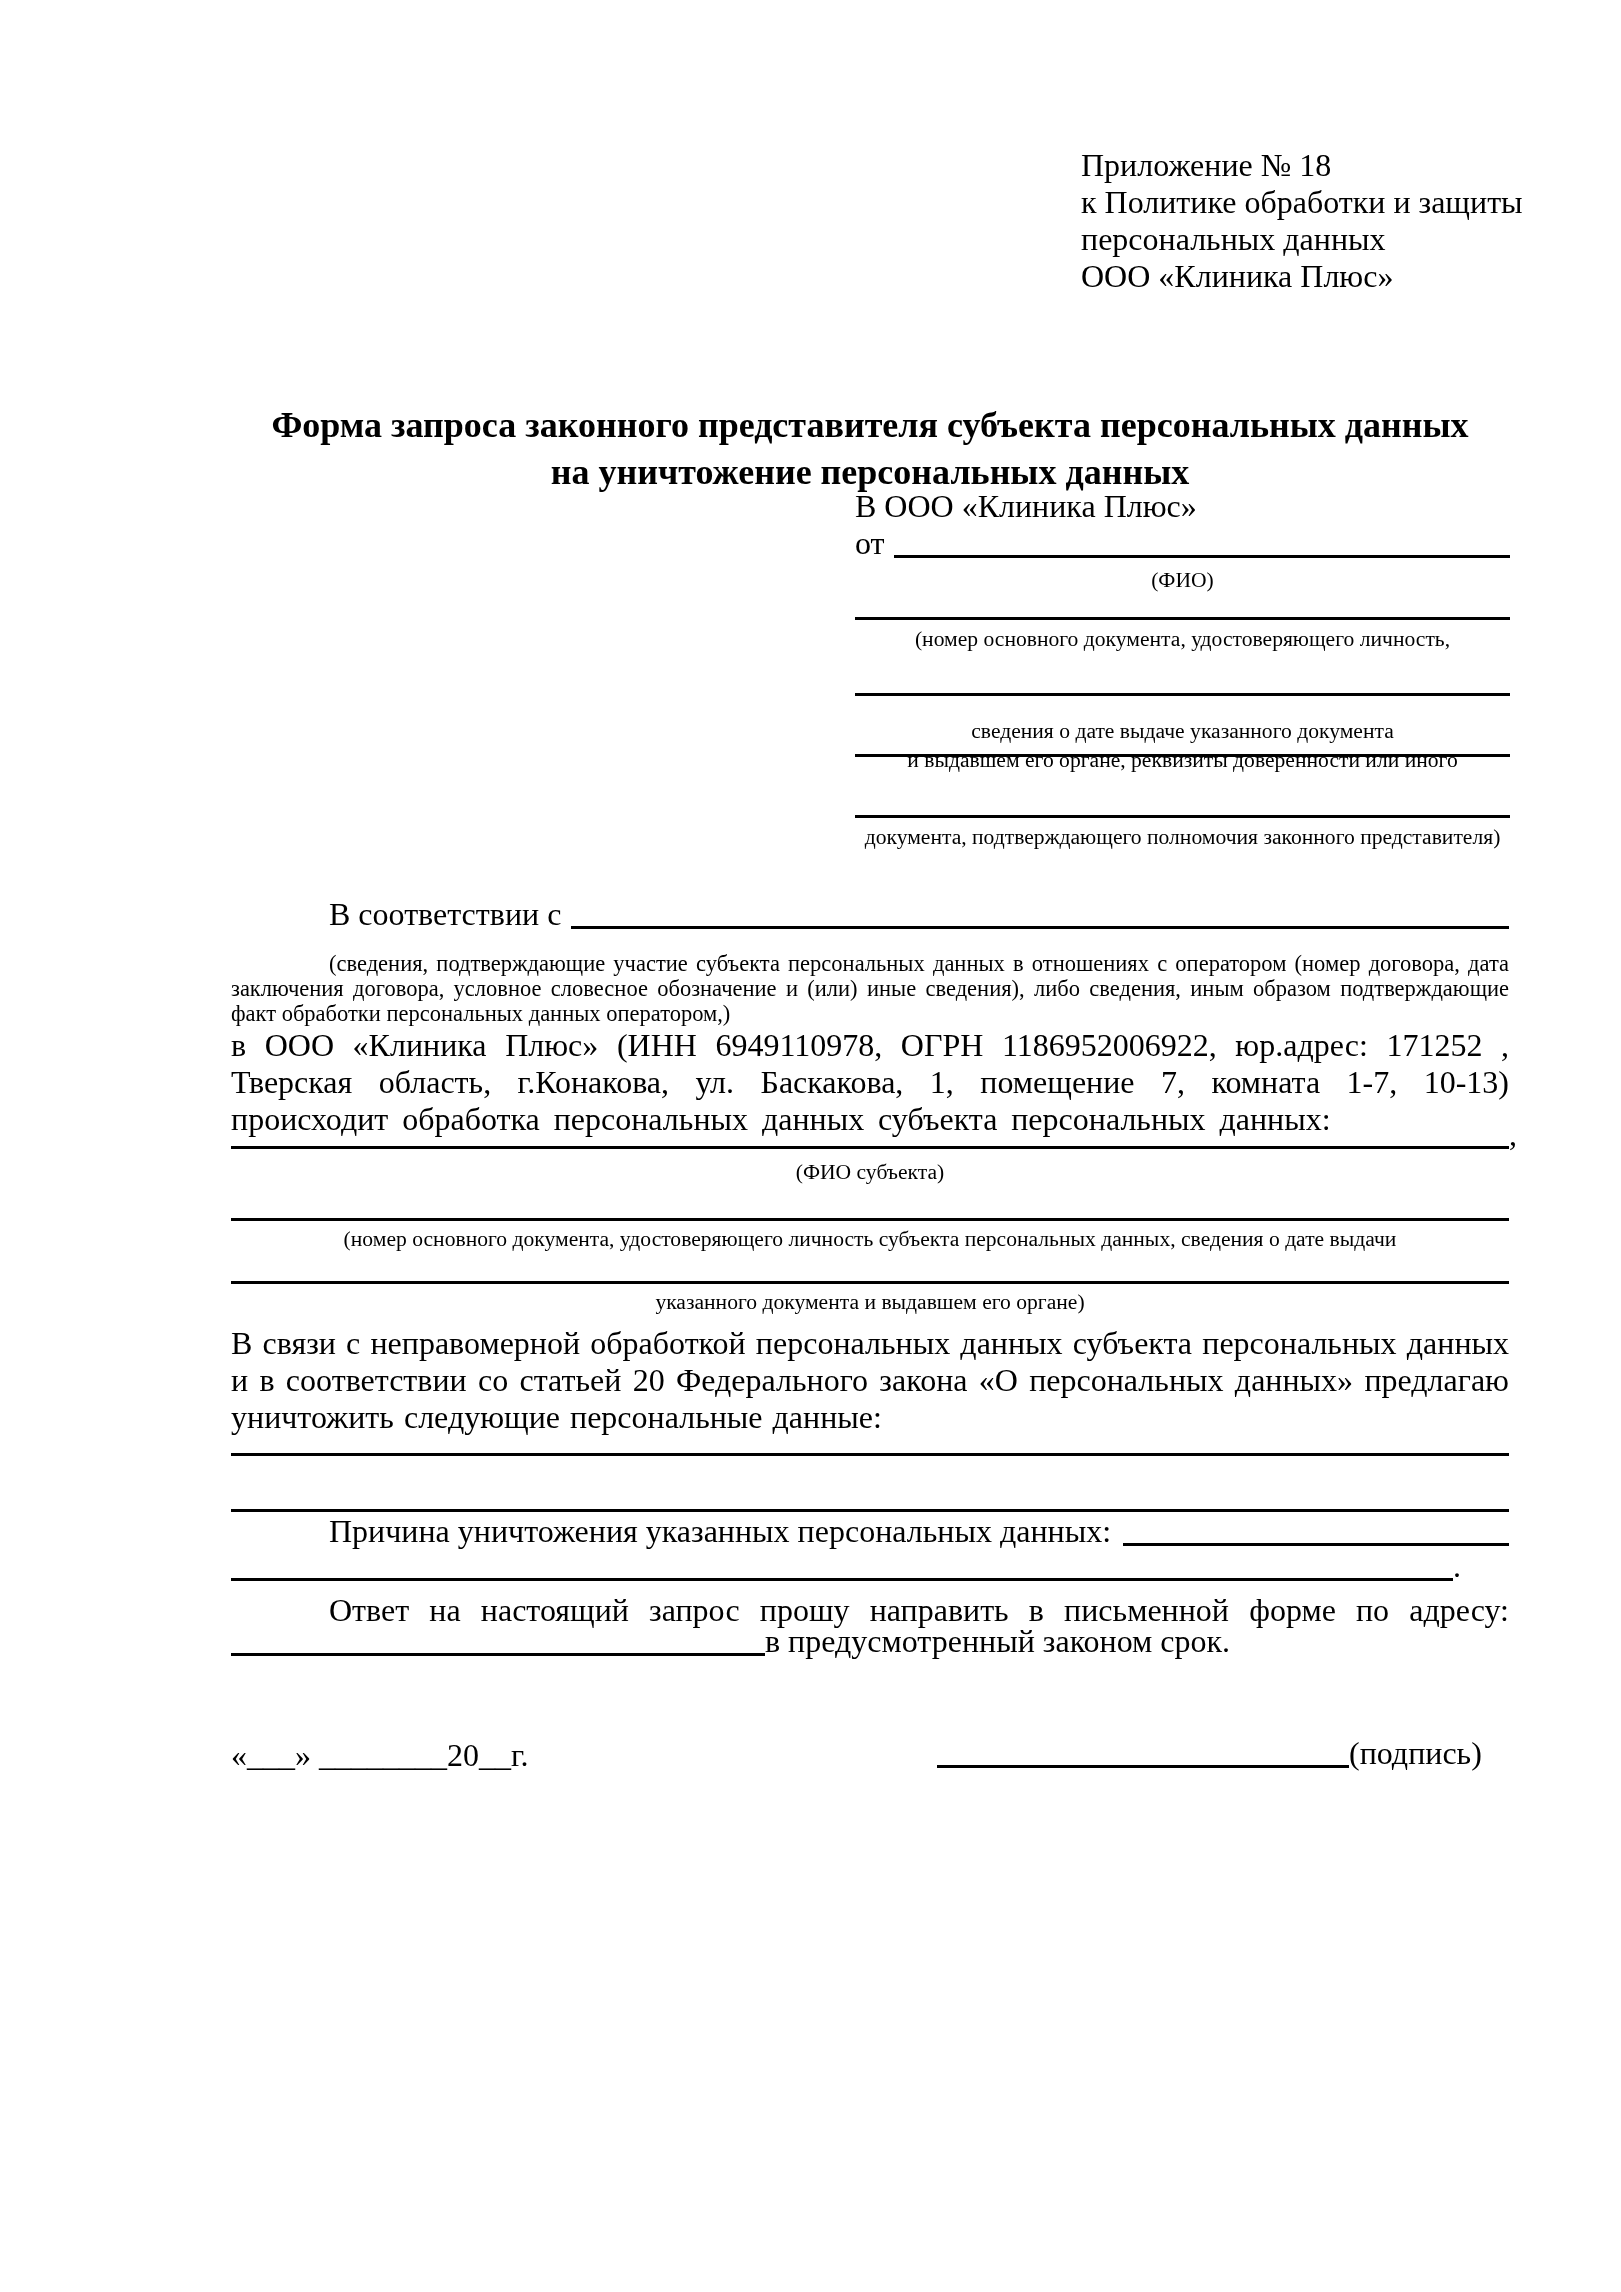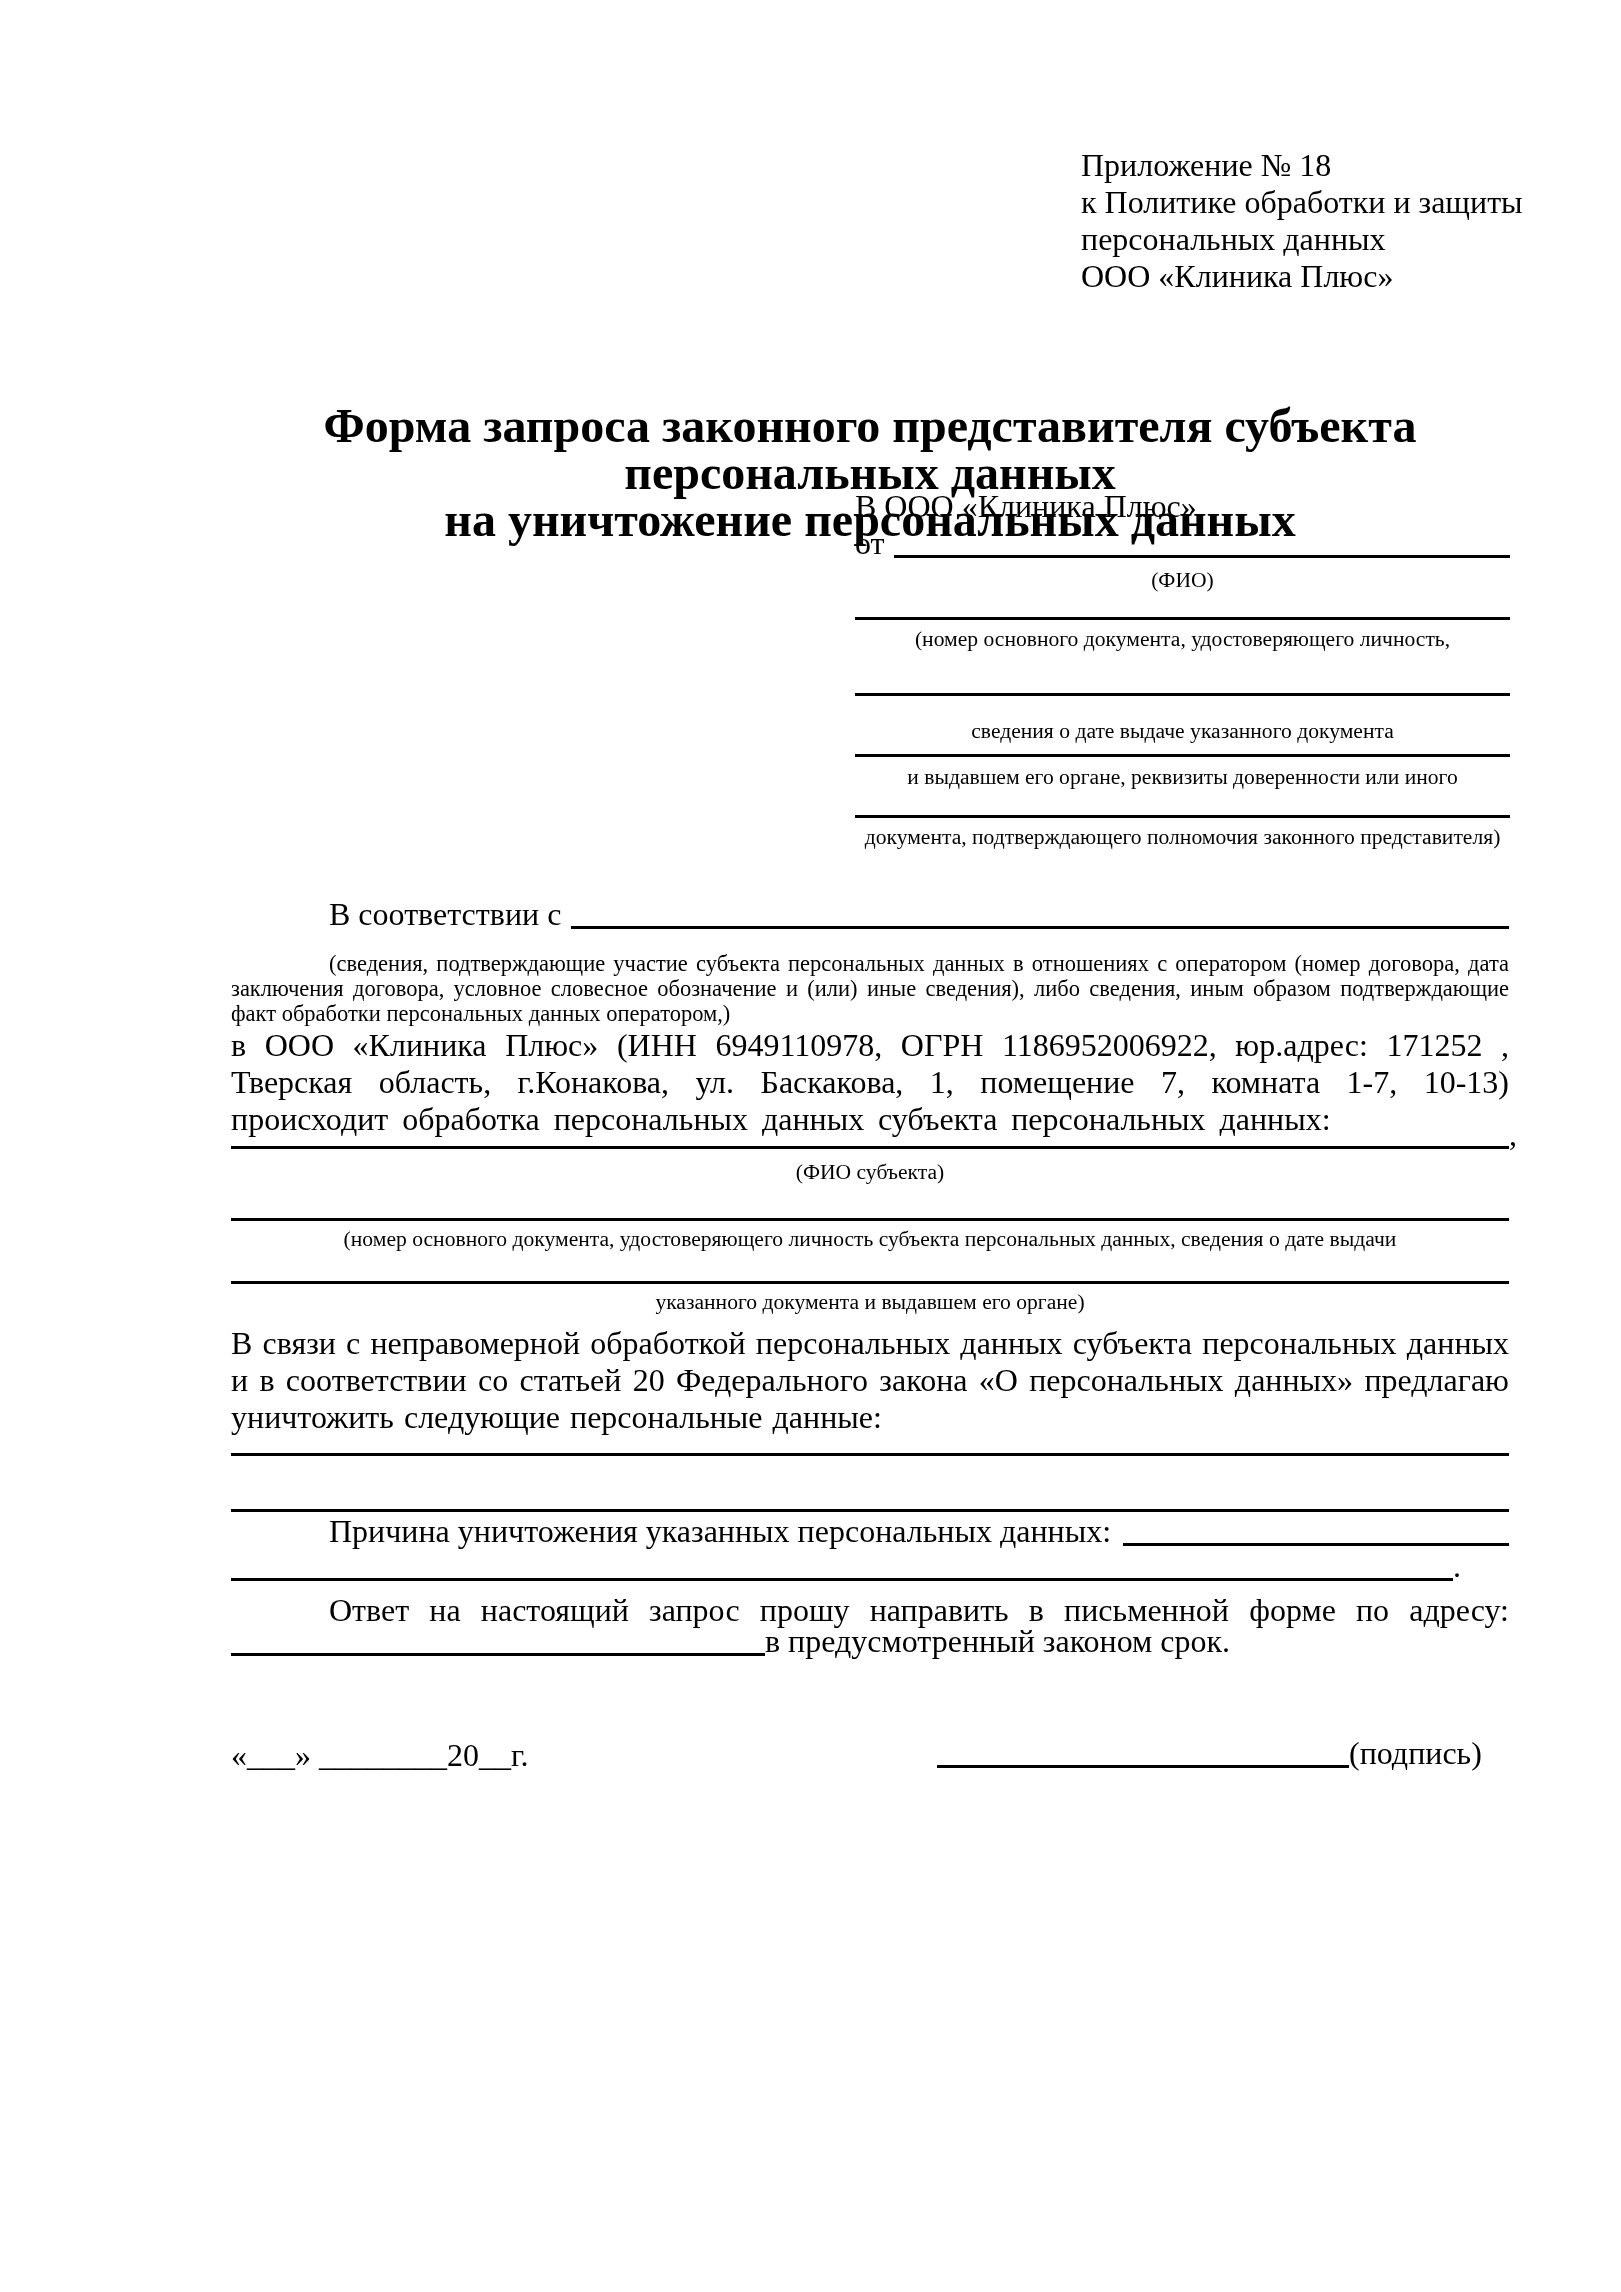--- a/index.html
+++ b/index.html
@@ -17,21 +17,21 @@
   .cap { font-size: 21.6px; line-height: 25.5px; }
   .cap-sm { font-size: 22.5px; line-height: 25px; }
   .center { text-align: center; }
   .justify { text-align: justify; margin-top: 15px; }
   .row { display: flex; align-items: flex-end; }
   .fill-line { flex: 1; border-bottom: 3.9px solid #000; margin-bottom: 3.9px; }
   .uline { border-bottom: 3.9px solid #000; margin-bottom: 3.9px; }
   .hr { position: absolute; height: 0; border-top: 3.9px solid #000; }
   .col-right { left: 855px; width: 655px; }
   .full { left: 231px; width: 1278px; }
-  .title { font-size: 48px; line-height: 47px; font-weight: bold; text-align: center; }
+  .title { font-size: 36px; line-height: 47px; font-weight: bold; text-align: center; }
   .annex { font-size: 32px; line-height: 37px; }
   .op-par { word-spacing: 5.9px; }
   .one-line-justify { text-align: justify; text-align-last: justify; }
 </style>
 </head>
 <body>
 
 <div class="page">
 
   <div class="abs annex" style="left:1081px; top:147px; width:461px;">
@@ -54,21 +54,21 @@
   </div>
   <div class="abs cap center col-right" style="top:568px;">(ФИО)</div>
 
   <div class="hr col-right" style="top:617px;"></div>
   <div class="abs cap center col-right" style="top:627px;">(номер основного документа, удостоверяющего личность,</div>
 
   <div class="hr col-right" style="top:693px;"></div>
   <div class="abs cap center col-right" style="top:719px;">сведения о дате выдаче указанного документа</div>
 
   <div class="hr col-right" style="top:754px;"></div>
-  <div class="abs cap center col-right" style="top:765px;">и выдавшем его органе, реквизиты доверенности или иного</div>
+  <div class="abs cap center col-right" style="top:748px;">и выдавшем его органе, реквизиты доверенности или иного</div>
 
   <div class="hr col-right" style="top:815px;"></div>
   <div class="abs cap center col-right" style="top:825px;">документа, подтверждающего полномочия законного представителя)</div>
 
   <div class="abs row body-text full" style="top:898px; height:35px;">
     <span style="margin-left:98px;text-align:right;">В соответствии с</span>
     <div class="fill-line" style="margin-left:9.8px;"></div>
   </div>
   <div class="abs cap-sm justify full" style="top:936px; text-indent:98px;">(сведения, подтверждающие участие субъекта персональных данных в отношениях с оператором (номер договора, дата заключения договора, условное словесное обозначение и (или) иные сведения), либо сведения, иным образом подтверждающие факт обработки персональных данных оператором,)</div>
 

